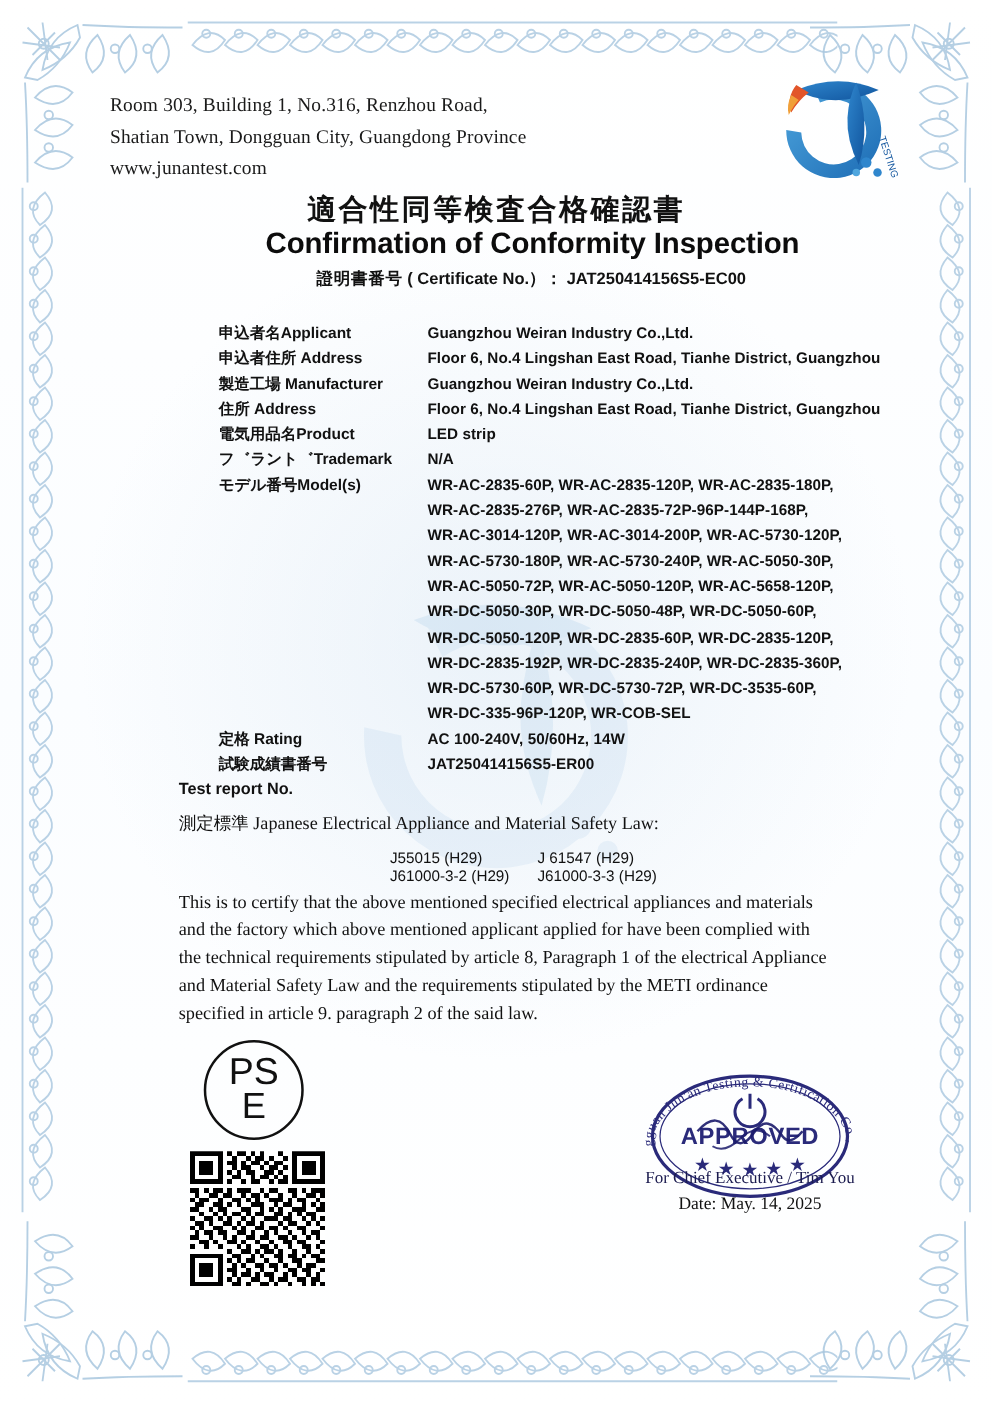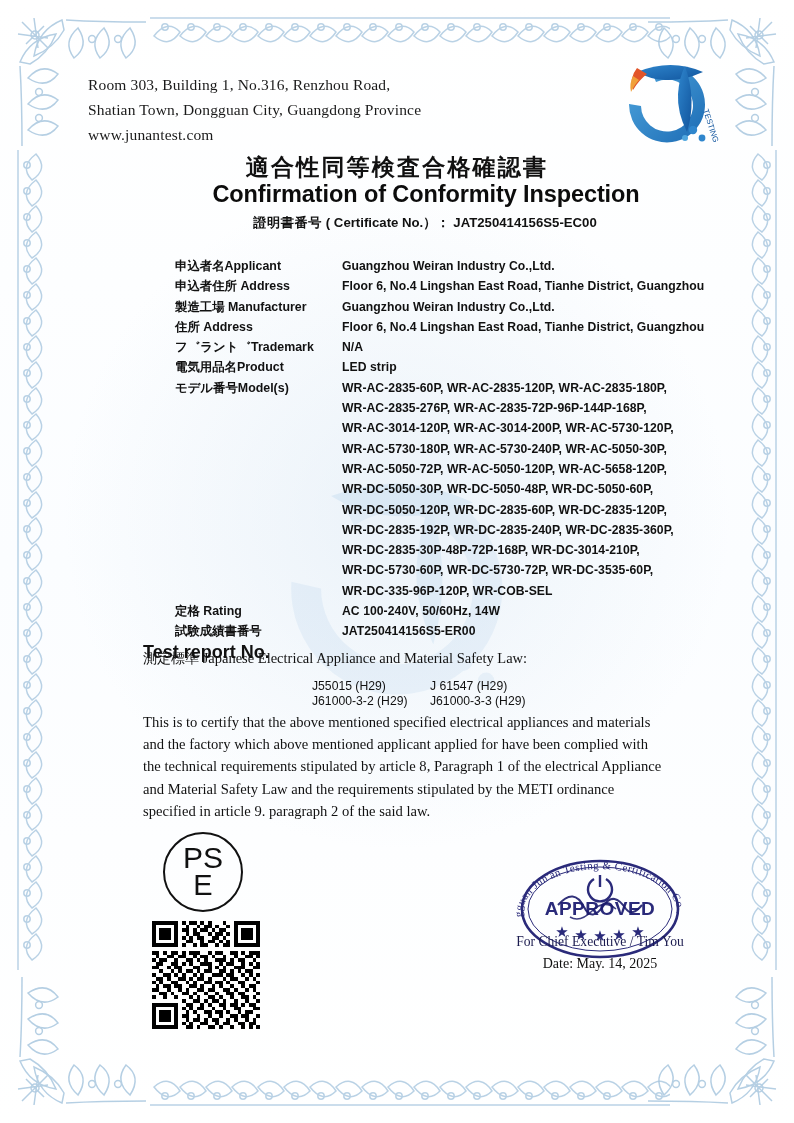--- a/index.html
+++ b/index.html
@@ -80,21 +80,21 @@
     line-height:20.3px;letter-spacing:.05px;white-space:nowrap;
   }
   .row-tall{min-height:20.3px;}
   .models{display:flex;flex-direction:column;}
   .models .mline{
     font-size:12.2px;font-weight:700;color:#111;
     font-family:"Liberation Sans", sans-serif;
     line-height:20.3px;white-space:nowrap;letter-spacing:.05px;
   }
   .subrow{
-    font-size:18px;font-weight:700;color:#111;
+    font-size:13px;font-weight:700;color:#111;
     font-family:"Liberation Sans", sans-serif;line-height:20.3px;
   }
 
   
   .std-head{
     position:absolute;left:143px;top:650px;
     font-size:14.5px;color:#111;font-family:"Liberation Serif", serif;
   }
   .std-head .cjk{font-family:"DejaVu Sans", sans-serif;font-size:14px;}
   .std-grid{
@@ -527,46 +527,45 @@
 
     <div class="row">
       <div class="lbl">
         <span>住所</span><span class="lat"> Address</span>
       </div>
       <div class="val">Floor 6, No.4 Lingshan East Road, Tianhe District, Guangzhou</div>
     </div>
 
     <div class="row">
       <div class="lbl">
+        <span>電気用品名</span><span class="lat">Product</span>
+      </div>
+      <div class="val">LED strip</div>
+    </div>
+
+    <div class="row">
+      <div class="lbl">
         <span>フ゛ラント゛</span><span class="lat">Trademark</span>
       </div>
       <div class="val">N/A</div>
-    </div>
-
-    <div class="row">
-      <div class="lbl">
-        <span>電気用品名</span><span class="lat">Product</span>
-      </div>
-      <div class="val">LED strip</div>
     </div>
 
     <div class="row row-tall">
       <div class="lbl">
         <span>モデル番号</span><span class="lat">Model(s)</span>
       </div>
       <div class="models">
         <div class="mline">WR-AC-2835-60P, WR-AC-2835-120P, WR-AC-2835-180P,</div>
         <div class="mline">WR-AC-2835-276P, WR-AC-2835-72P-96P-144P-168P,</div>
         <div class="mline">WR-AC-3014-120P, WR-AC-3014-200P, WR-AC-5730-120P,</div>
         <div class="mline">WR-AC-5730-180P, WR-AC-5730-240P, WR-AC-5050-30P,</div>
         <div class="mline">WR-AC-5050-72P, WR-AC-5050-120P, WR-AC-5658-120P,</div>
         <div class="mline">WR-DC-5050-30P, WR-DC-5050-48P, WR-DC-5050-60P,</div>
         <div class="mline">WR-DC-5050-120P, WR-DC-2835-60P, WR-DC-2835-120P,</div>
         <div class="mline">WR-DC-2835-192P, WR-DC-2835-240P, WR-DC-2835-360P,</div>
-        <div class="mline">WR-DC-2835-30P-48P-72P-168P, WR-DC-3014-210P,</div>
         <div class="mline">WR-DC-5730-60P, WR-DC-5730-72P, WR-DC-3535-60P,</div>
         <div class="mline">WR-DC-335-96P-120P, WR-COB-SEL</div>
       </div>
     </div>
 
     <div class="row">
       <div class="lbl">
         <span>定格</span><span class="lat"> Rating</span>
       </div>
       <div class="val">AC 100-240V, 50/60Hz, 14W</div>

